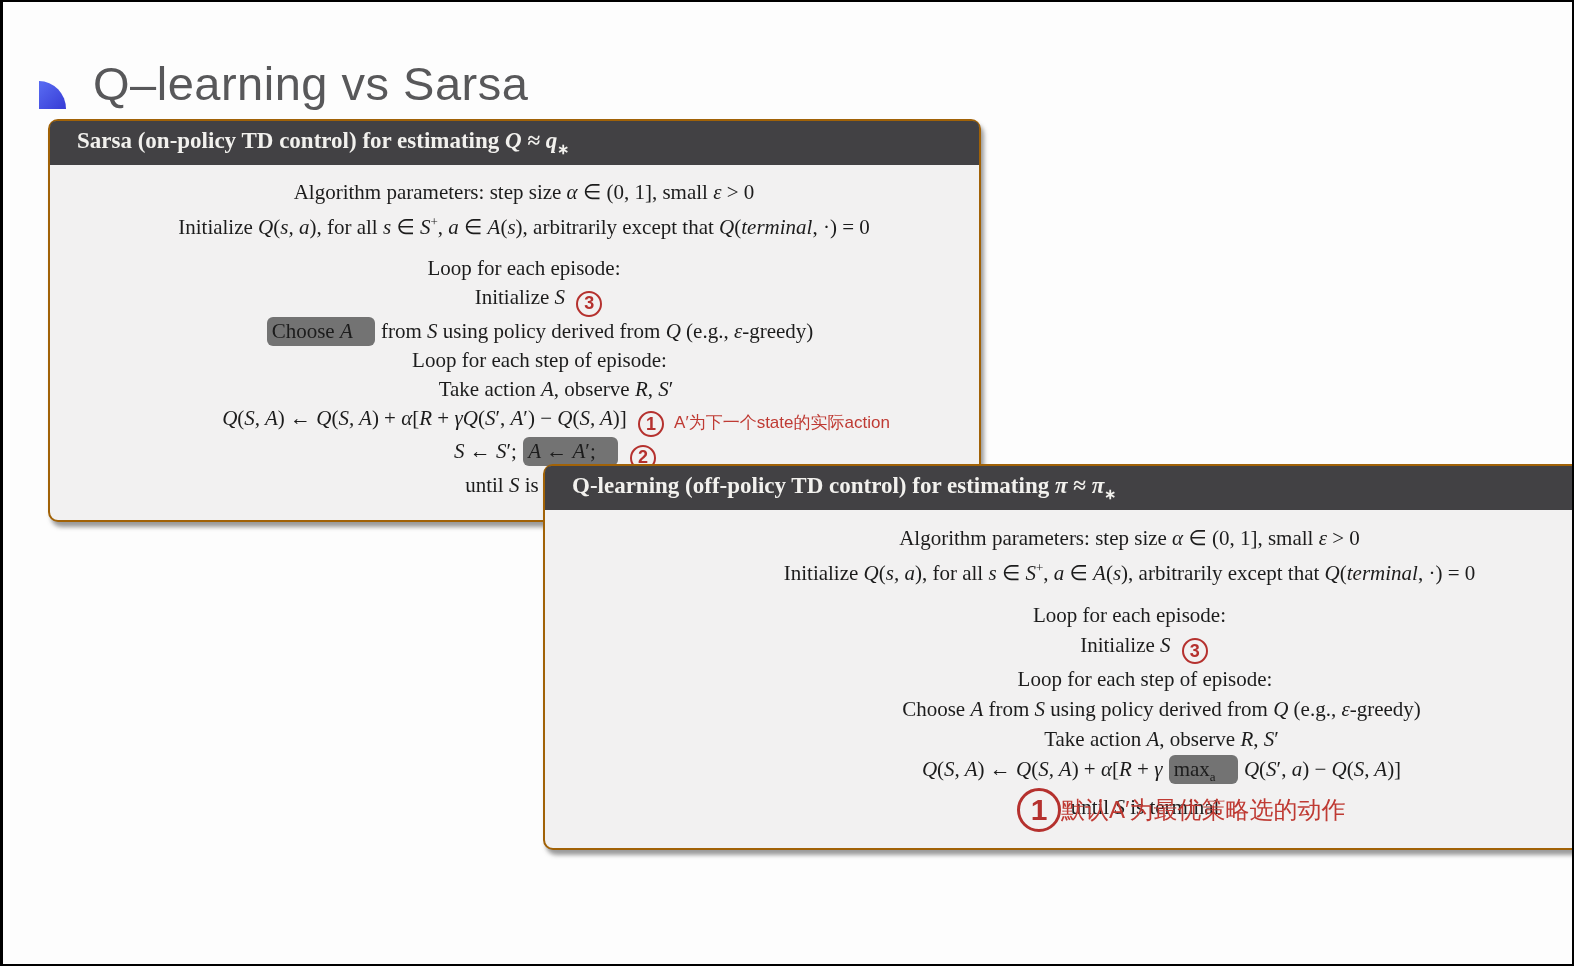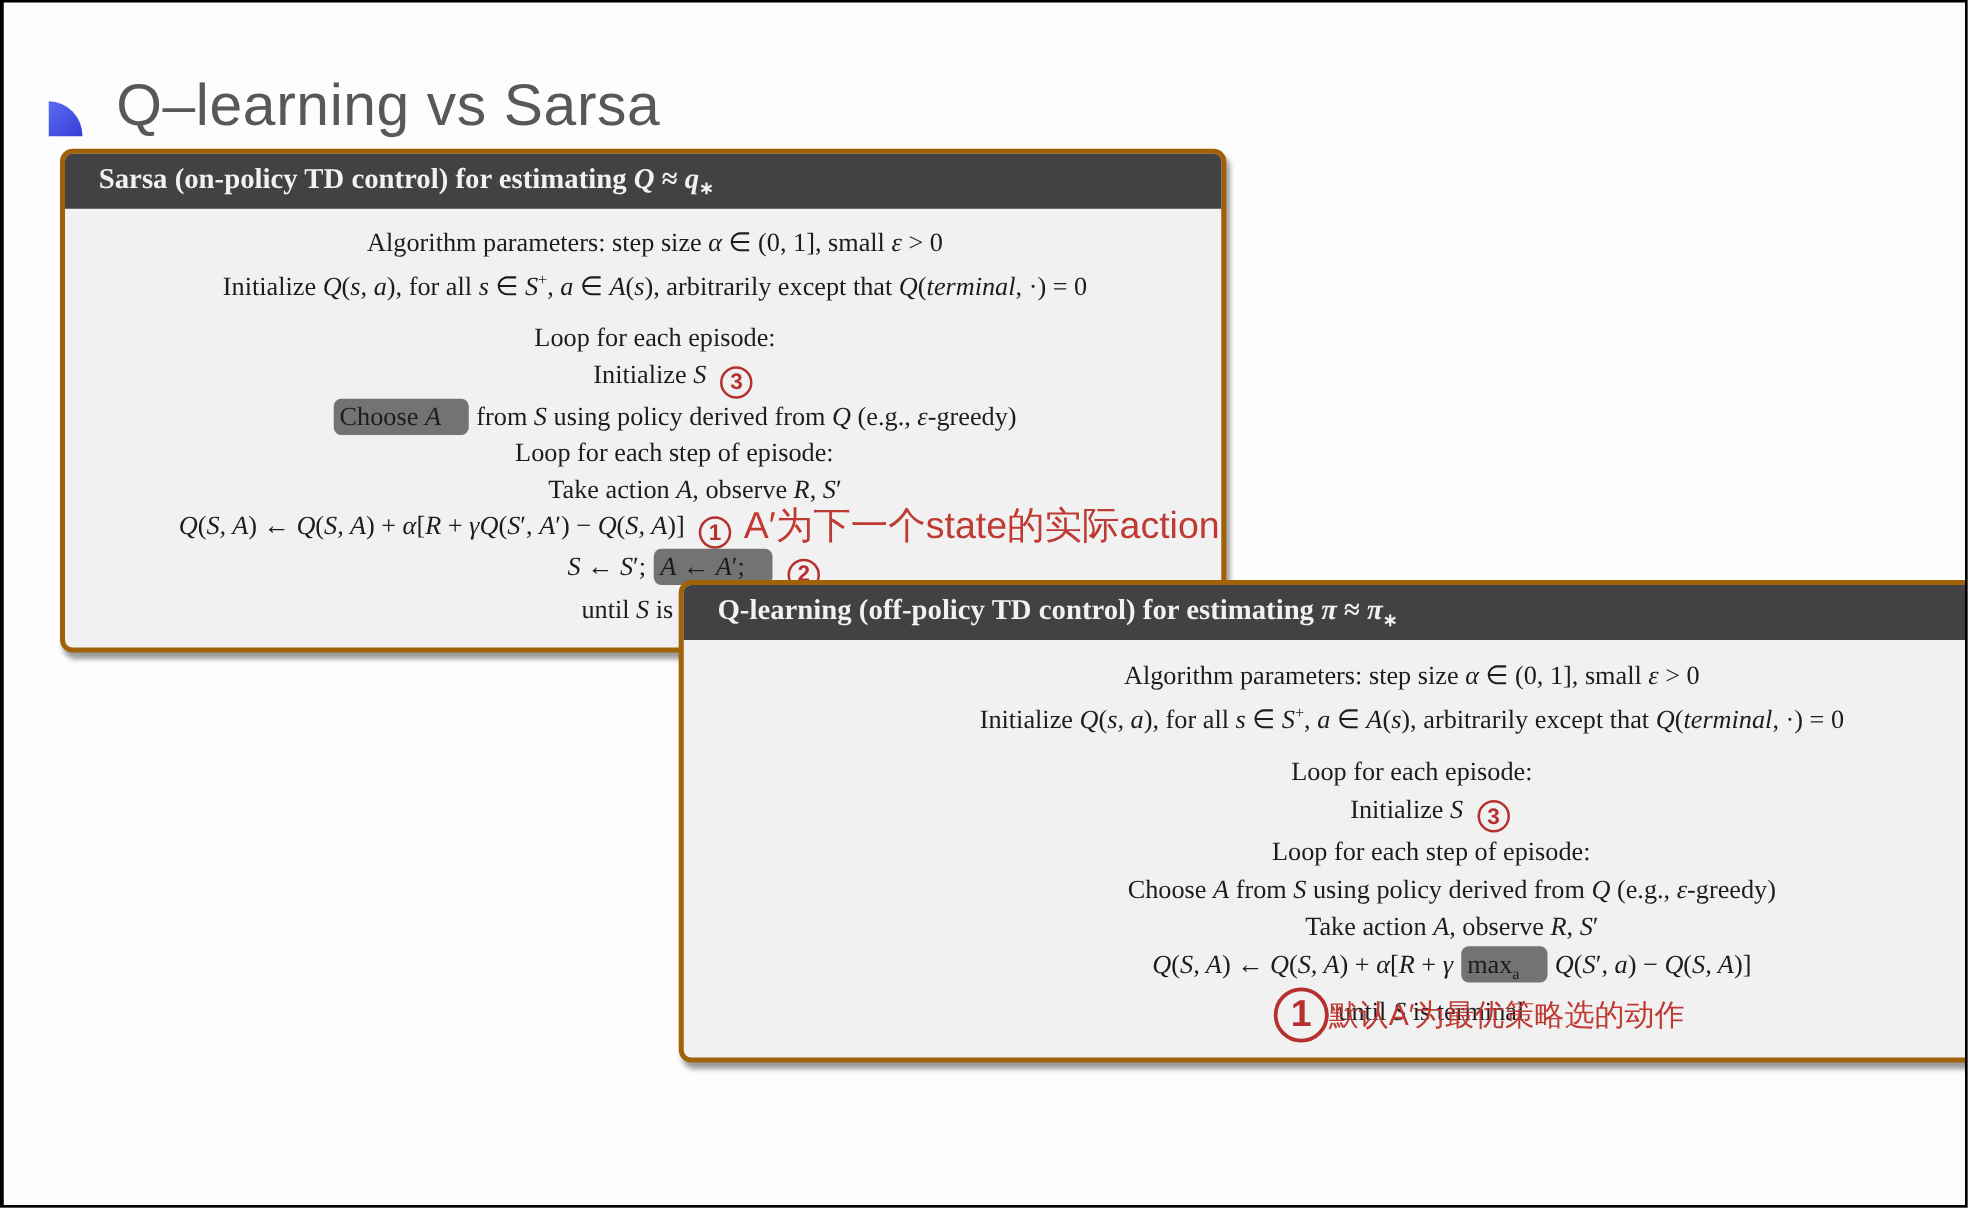--- a/index.html
+++ b/index.html
@@ -15,21 +15,21 @@
     border-radius:0 100% 0 0;
   }
   .page-title{
     position:absolute;left:90px;top:54px;
     font-family:"Liberation Sans",sans-serif;font-size:47px;font-weight:400;
     color:#58585a;letter-spacing:.5px;white-space:nowrap;
   }
   
   .algo-box{
     position:absolute;box-sizing:border-box;background:#f2f1f1;
-    border:4px solid #a16207;border-radius:10px;
+    border:2px solid #a16207;border-radius:10px;
     box-shadow:3px 5px 4px rgba(75,75,75,.55);
   }
   .algo-box.sarsa{left:45px;top:117px;width:933px;height:403px;z-index:1;}
   .algo-box.qlearning{left:540px;top:462px;width:1154px;height:386px;z-index:2;}
   .algo-header{
     height:44px;display:flex;align-items:center;
     background:#424144;color:#f2f1ee;
     font-size:23px;font-weight:700;
     padding:0 18px 0 27px;border-radius:6px 6px 0 0;white-space:nowrap;
   }
@@ -54,21 +54,21 @@
     box-sizing:border-box;width:26px;height:26px;
     border:2.5px solid #b5312e;border-radius:50%;
     color:#b5312e;font-family:"Liberation Sans",sans-serif;
     font-size:18px;font-weight:600;font-style:normal;
     vertical-align:-5px;margin:0 2px 0 6px;
   }
   .circ.big{width:44px;height:44px;border-width:3.5px;font-size:30px;vertical-align:-12px;margin:0;}
   
   .note{
     color:#bf3a33;font-family:"Liberation Sans",sans-serif;
-    font-size:30px;font-style:normal;letter-spacing:0;
+    font-size:17px;font-style:normal;letter-spacing:0;
   }
   .line .note{margin-left:8px;vertical-align:-3px;}
   .float-note{
     position:absolute;left:472px;top:322px;display:flex;align-items:center;
     white-space:nowrap;
   }
   .float-note .note{font-size:24px;text-align:right;}
 </style>
 </head>
 <body>

